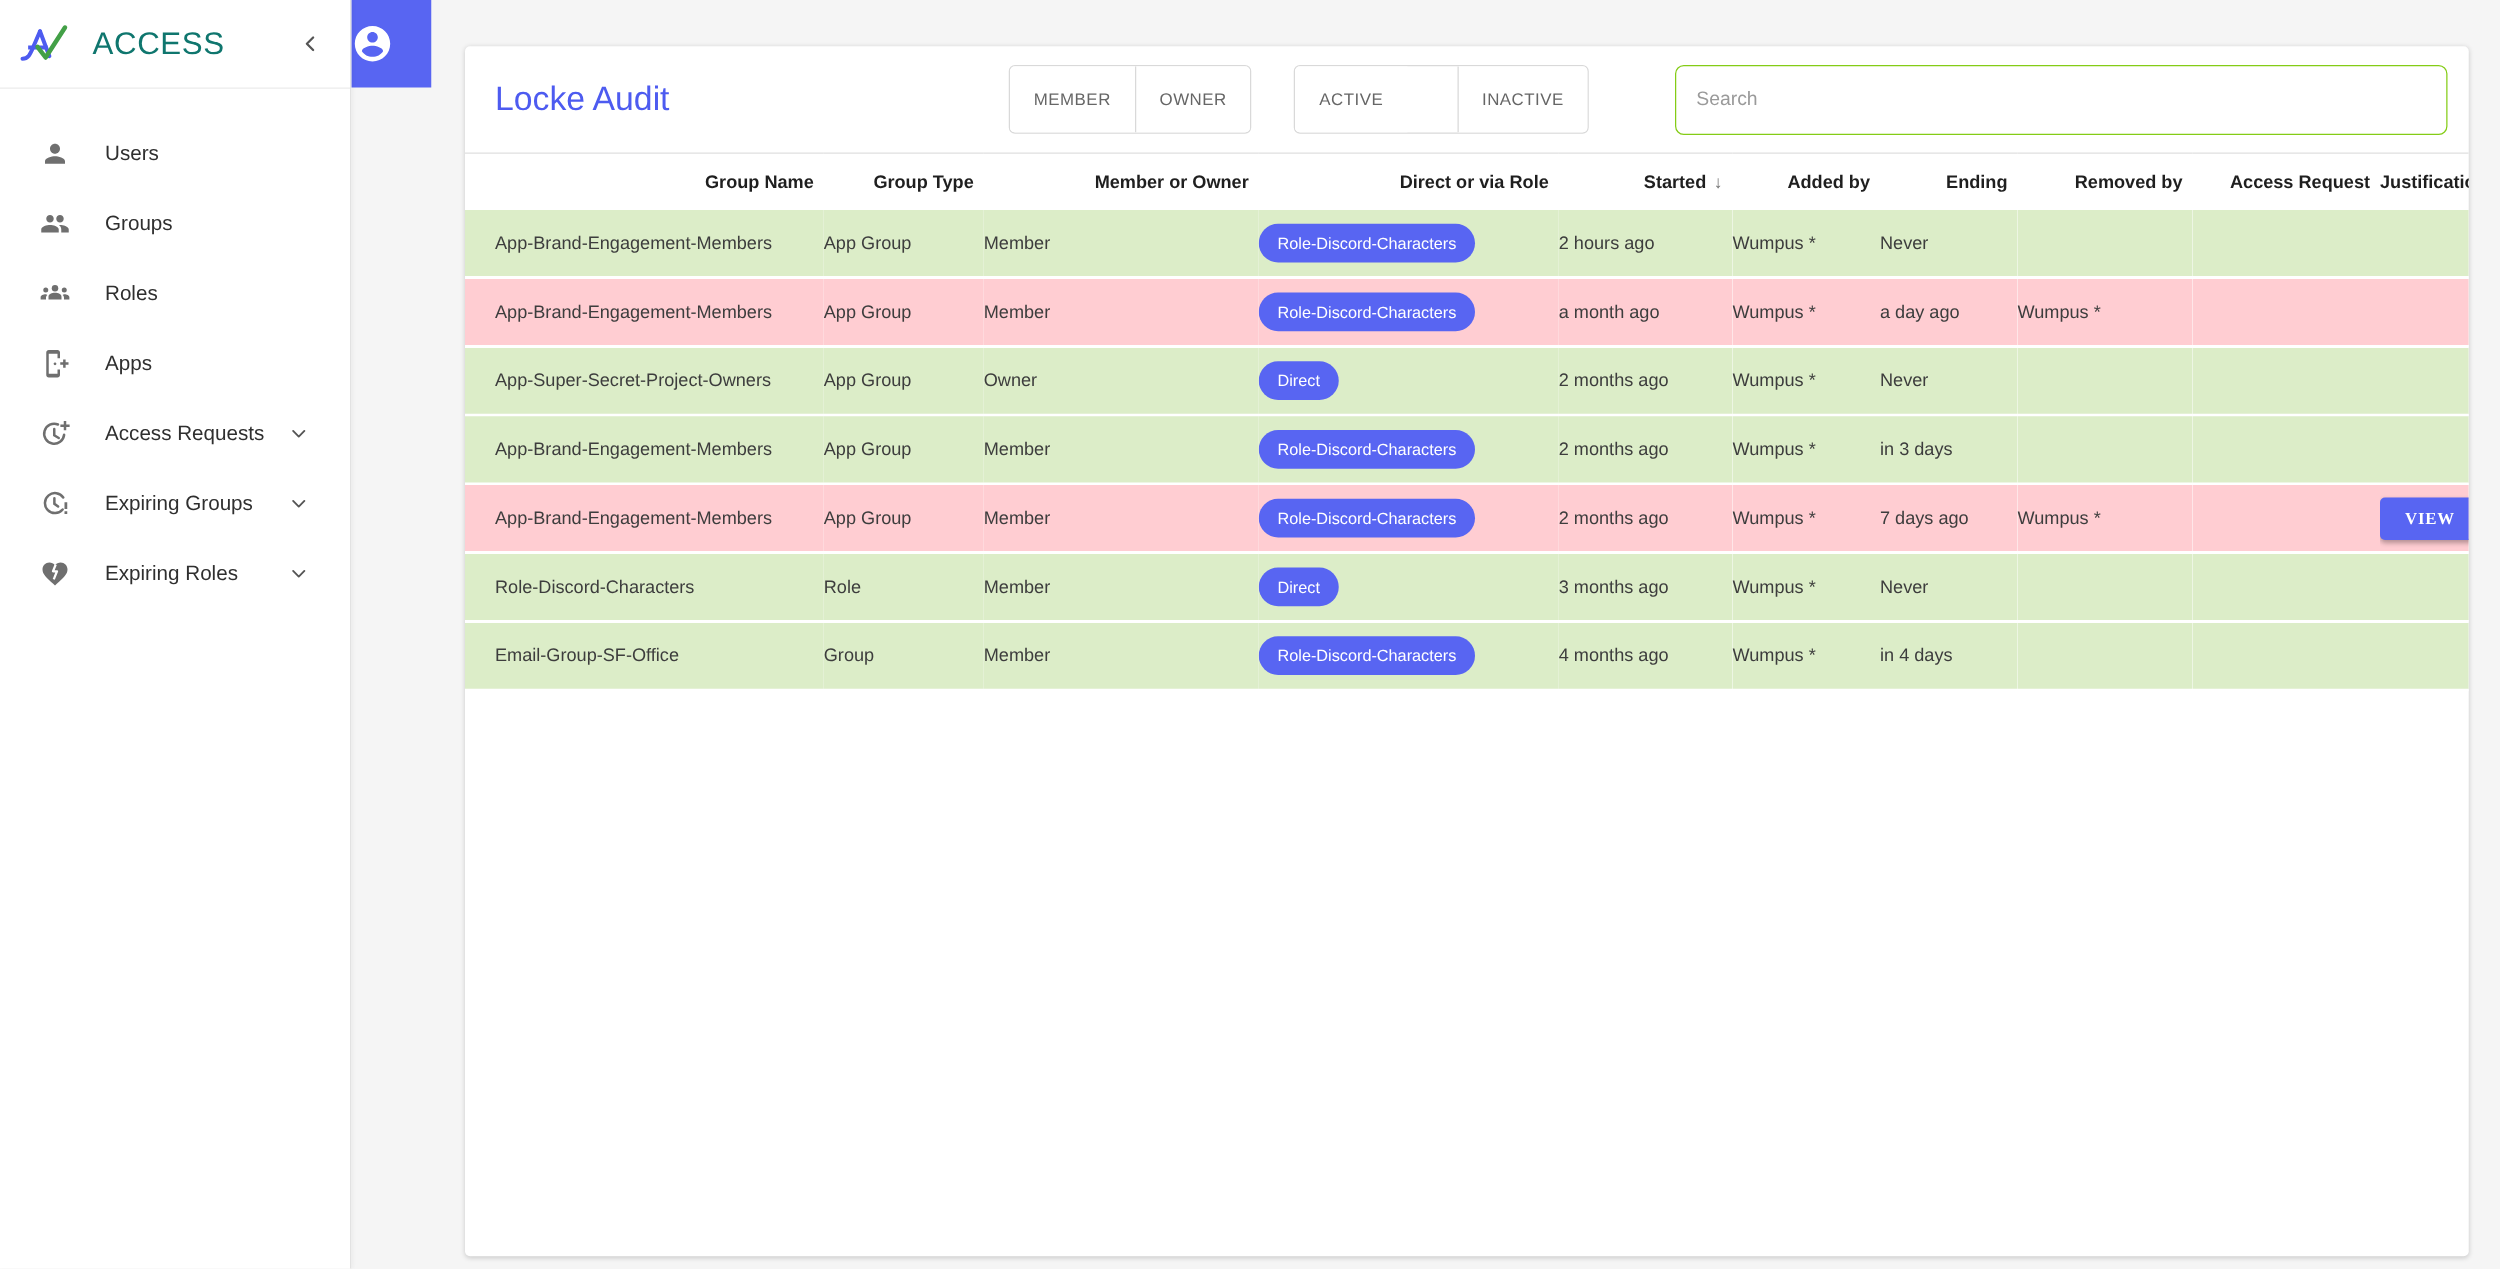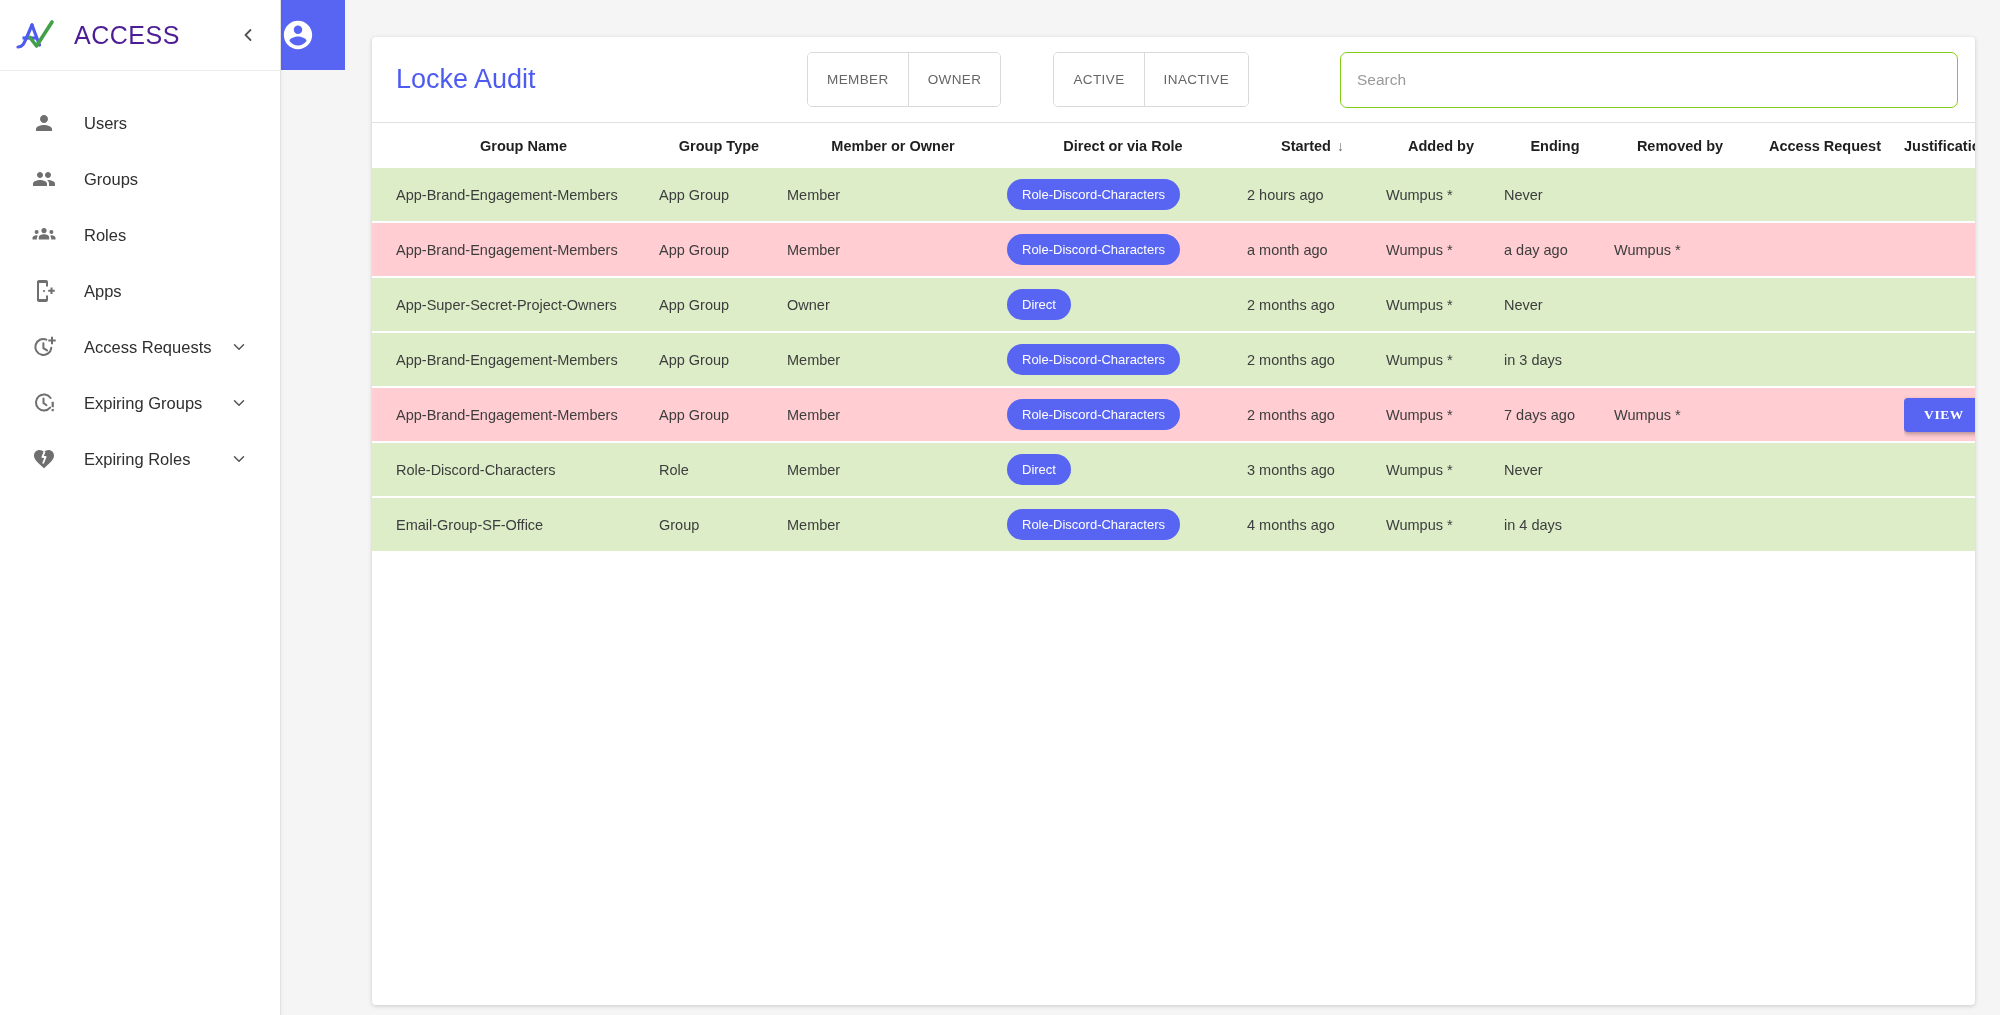--- a/index.html
+++ b/index.html
@@ -4,21 +4,21 @@
 <style>
   html,body{margin:0;padding:0;width:2000px;height:1015px;overflow:hidden;
     font-family:"Liberation Sans", sans-serif;background:#f5f5f5;}
   .app{display:flex;width:2000px;height:1015px;}
 
   
   .sidebar{width:280px;flex:none;background:#fff;border-right:1px solid #e2e2e2;
     box-shadow:1px 0 3px rgba(0,0,0,.04);display:flex;flex-direction:column;z-index:3;}
   .sidebar-header{height:70px;flex:none;display:flex;align-items:center;
     padding:0 18px 0 16px;border-bottom:1px solid #ececec;}
-  .logo-text{font-size:25px;letter-spacing:.5px;color:#4c1d95;margin-left:12px;font-weight:400;}
+  .logo-text{font-size:25px;letter-spacing:.5px;color:#0f766e;margin-left:12px;font-weight:400;}
   .collapse-btn{margin-left:auto;background:none;border:none;cursor:pointer;
     display:flex;align-items:center;padding:4px;}
   .nav{padding-top:24px;}
   .nav-item{height:56px;display:flex;align-items:center;padding-left:32px;cursor:pointer;}
   .nav-item .ico{width:24px;height:24px;flex:none;display:flex;align-items:center;justify-content:center;}
   .nav-item .lbl{margin-left:28px;font-size:16.5px;color:#2f2f2f;text-align:center;}
   .nav-item .chev{margin-left:auto;margin-right:32px;display:flex;align-items:center;}
 
   
   .main-col{flex:1;display:flex;flex-direction:row;min-width:0;}
@@ -27,33 +27,33 @@
   .content{flex:1;padding:37px 25px 10px 27px;overflow:hidden;}
   .card{background:#fff;border-radius:4px;height:100%;
     box-shadow:0 1px 4px rgba(0,0,0,.18);overflow:hidden;}
 
   
   .toolbar{height:85px;display:flex;align-items:center;padding:0 17px 0 24px;}
   .page-title{width:170px;flex:none;font-size:27px;font-weight:400;color:#4d5bf0;
     margin:0;white-space:nowrap;}
   .toggle-group{display:flex;border:1px solid #d9d9d9;border-radius:5px;overflow:hidden;flex:none;}
   .tg-member-owner{margin-left:241px;}
-  .tg-active-inactive{margin-left:52px;}
+  .tg-active-inactive{margin-left:34px;gap:40px;}
   .toggle-btn{background:#fff;border:none;height:53px;padding:0 19px;font-size:13.5px;
     letter-spacing:.4px;color:#666;font-weight:500;cursor:pointer;
     font-family:"Liberation Sans", sans-serif;}
   .toggle-btn + .toggle-btn{border-left:1px solid #d9d9d9;}
   .search-input{margin-left:auto;width:618px;height:56px;box-sizing:border-box;
     border:1px solid #84cc16;border-radius:7px;padding:0 16px;font-size:15.5px;color:#333;
     font-family:"Liberation Sans", sans-serif;background:#fff;outline:none;}
   .search-input::placeholder{color:#9a9a9a;}
 
   
   table{width:100%;border-collapse:collapse;table-layout:fixed;}
-  thead th{height:45px;border-top:1px solid #e0e0e0;text-align:center;font-size:14.5px;
+  thead th{height:45px;border-top:1px solid #e0e0e0;text-align:right;font-size:14.5px;
     font-weight:bold;color:#1f1f1f;padding:0 8px 0 0;white-space:nowrap;}
   th.first,td.first{padding-left:24px;}
   .sort-ind{color:#757575;font-weight:normal;font-size:14px;margin-left:6px;}
   tbody td{height:53px;font-size:14.5px;color:#3d3d3d;padding:0 8px 0 0;white-space:nowrap;
     overflow:hidden;}
   tr.row{border-bottom:2px solid #fff;}
   tr.active{background:#dcedc8;}
   tr.inactive{background:#ffcdd2;}
   .pill{display:inline-block;background:#5865f2;color:#fff;font-size:13px;font-weight:500;
     padding:9px 15px;border-radius:18px;line-height:1;cursor:default;}

